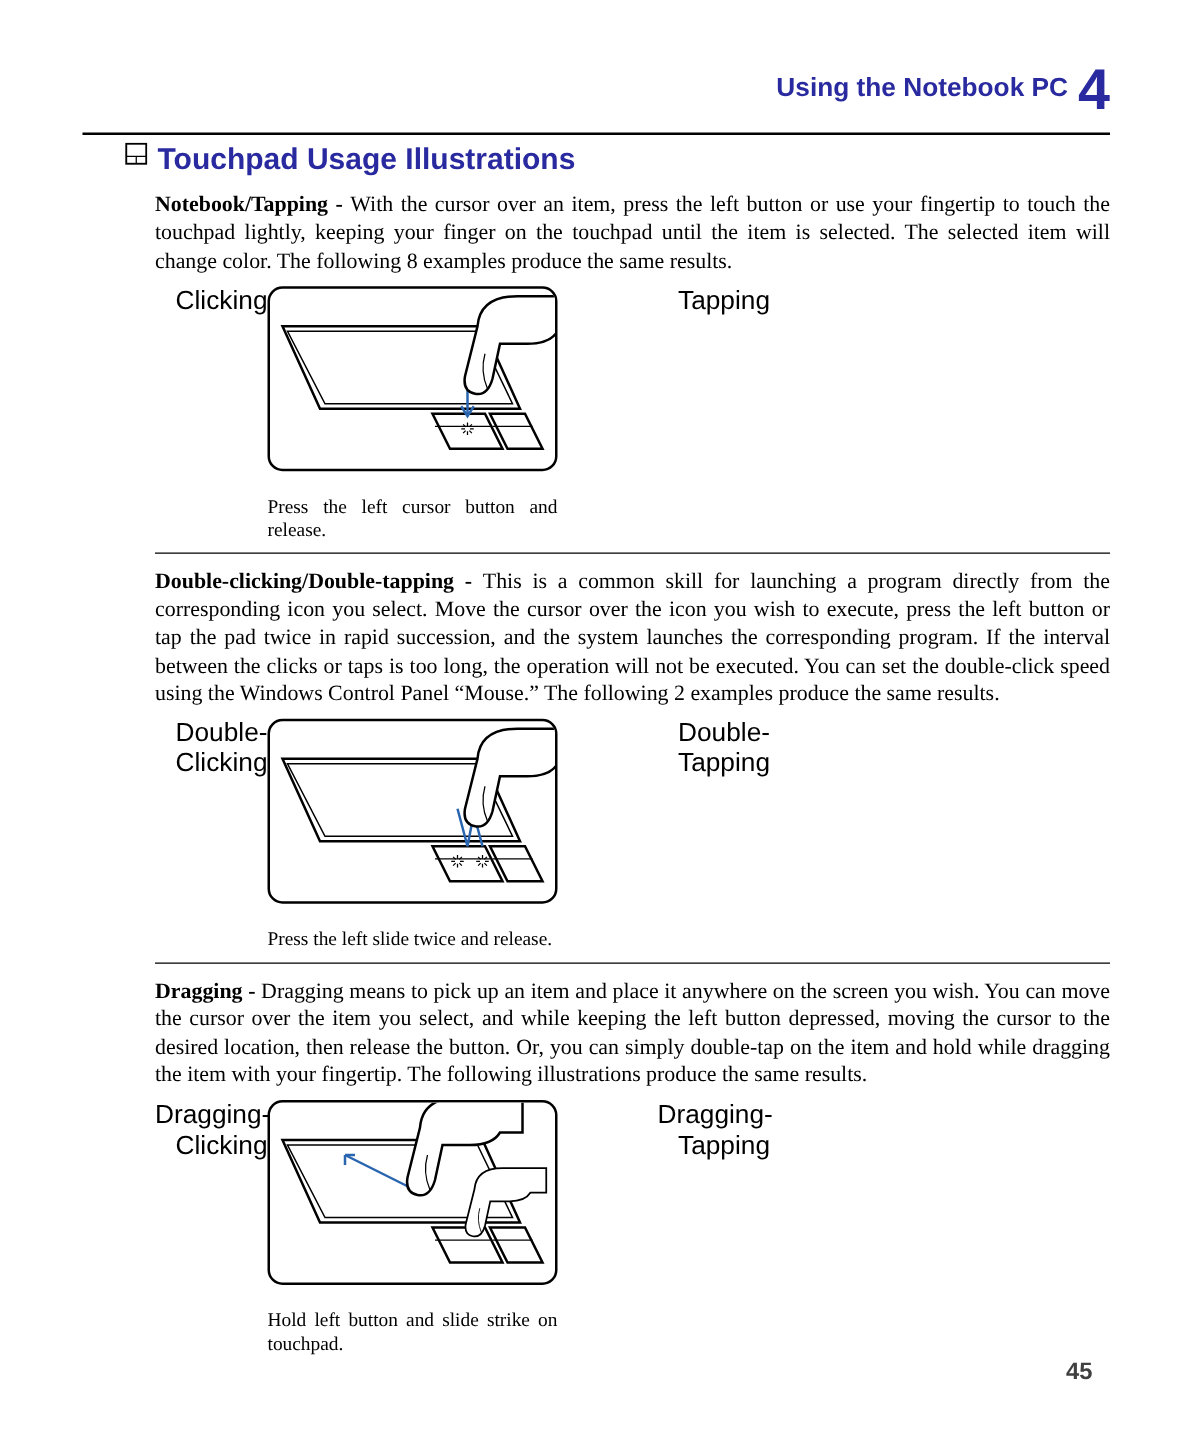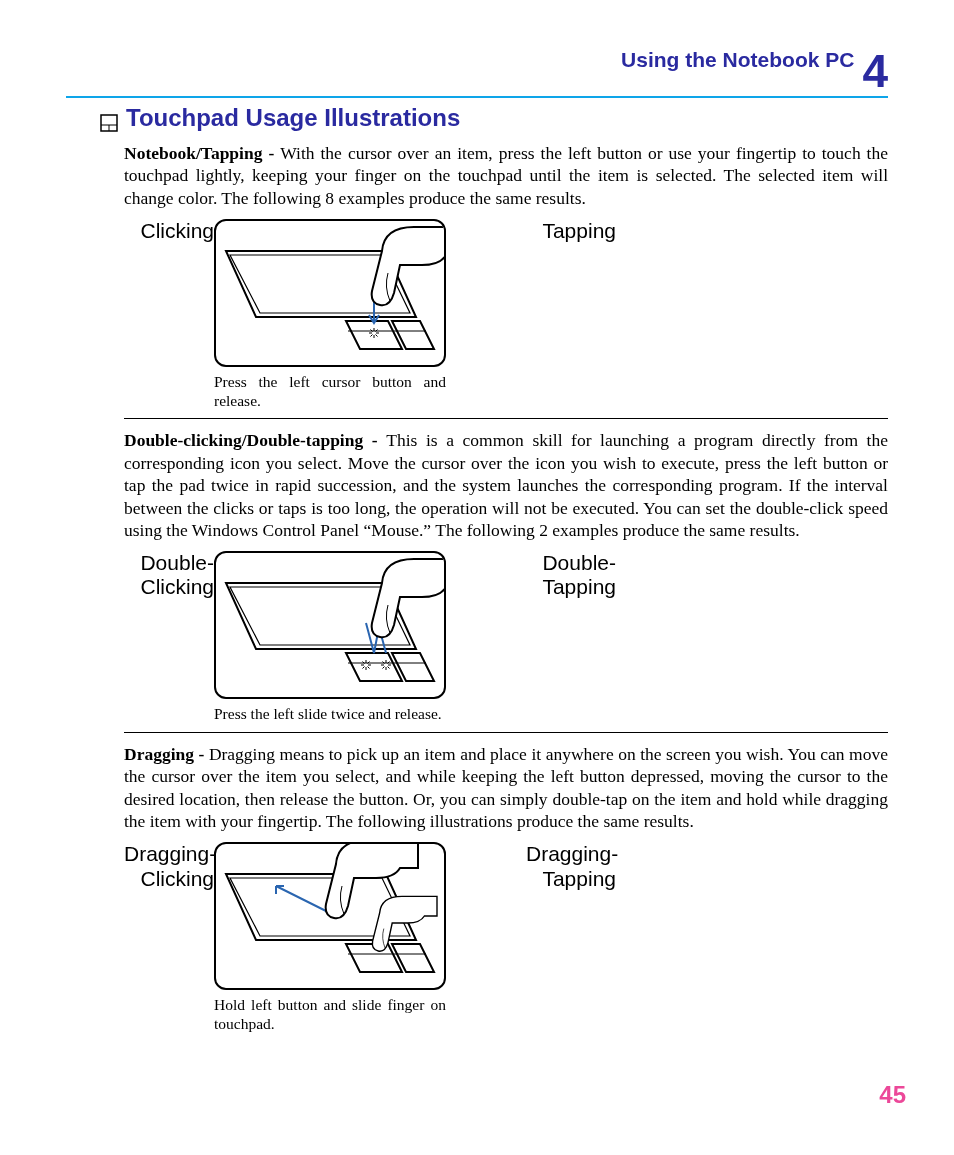--- a/index.html
+++ b/index.html
@@ -9,42 +9,42 @@
     font-family: "Times New Roman", Times, serif;
     color: #000;
     width: 954px;
     height: 1155px;
     position: relative;
     padding: 48px 66px 0 66px;
   }
   .header-row {
     display: flex;
     justify-content: flex-end;
-    align-items: flex-start;
+    align-items: center;
     gap: 8px;
-    border-bottom: 2px solid #0ea5e9;
-    padding-bottom: 2px;
+    border-bottom: 2px solid #000000;
+    padding-bottom: 12px;
     margin-bottom: 6px;
   }
   .header-text {
     font-family: Arial, Helvetica, sans-serif;
     font-weight: bold;
     color: #2a2aa0;
     font-size: 21px;
   }
   .header-num {
     font-family: Arial, Helvetica, sans-serif;
     font-weight: 900;
     color: #2a2aa0;
     font-size: 46px;
     line-height: 1;
   }
   .title-row {
     display: flex;
-    align-items: flex-end;
+    align-items: flex-start;
     gap: 8px;
     margin-top: 6px;
     margin-left: 34px;
   }
   .title-icon svg { display:block; }
   .title-text {
     font-family: Arial, Helvetica, sans-serif;
     font-weight: bold;
     color: #2a2aa0;
     font-size: 24px;
@@ -80,32 +80,32 @@
     width: 232px;
     height: 148px;
     border: 2px solid #000;
     border-radius: 12px;
     position: relative;
     overflow: hidden;
   }
   .caption {
     width: 232px;
     font-size: 15.5px;
-    margin-top: 6px;
+    margin-top: 20px;
     text-align: justify;
     line-height: 1.2;
   }
   .page-num {
     position:absolute;
-    right: 48px;
+    right: 80px;
     bottom: 46px;
     font-family: Arial, Helvetica, sans-serif;
     font-weight: bold;
-    color: #ec4899;
-    font-size: 24px;
+    color: #404040;
+    font-size: 19px;
   }
 </style>
 </head>
 <body>
 
 <svg width="0" height="0" style="position:absolute">
   <defs>
 
     <g id="tp-base">
       <polygon points="10,30 170,30 200,96 40,96" fill="none" stroke="#000" stroke-width="2"></polygon>
@@ -229,21 +229,21 @@
           <path d="M 60,42 L 68,42 M 60,42 L 60,50" stroke="#2a65b0" stroke-width="2" fill="none"></path>
 
           <g transform="translate(60,44) scale(0.7)">
               <use href="#finger"></use>
             </g>
           <g transform="translate(-28,-16)">
               <use href="#finger"></use>
             </g>
         </svg>
       </div>
-      <div class="caption">Hold left button and slide finger on touchpad.</div>
+      <div class="caption">Hold left button and slide strike on touchpad.</div>
     </div>
   </div>
   <div class="cell">
     <div class="cell-label">Dragging-<br>Tapping</div>
   </div>
 </div>
 
 <div class="page-num">45</div>
 
 </body></html>

